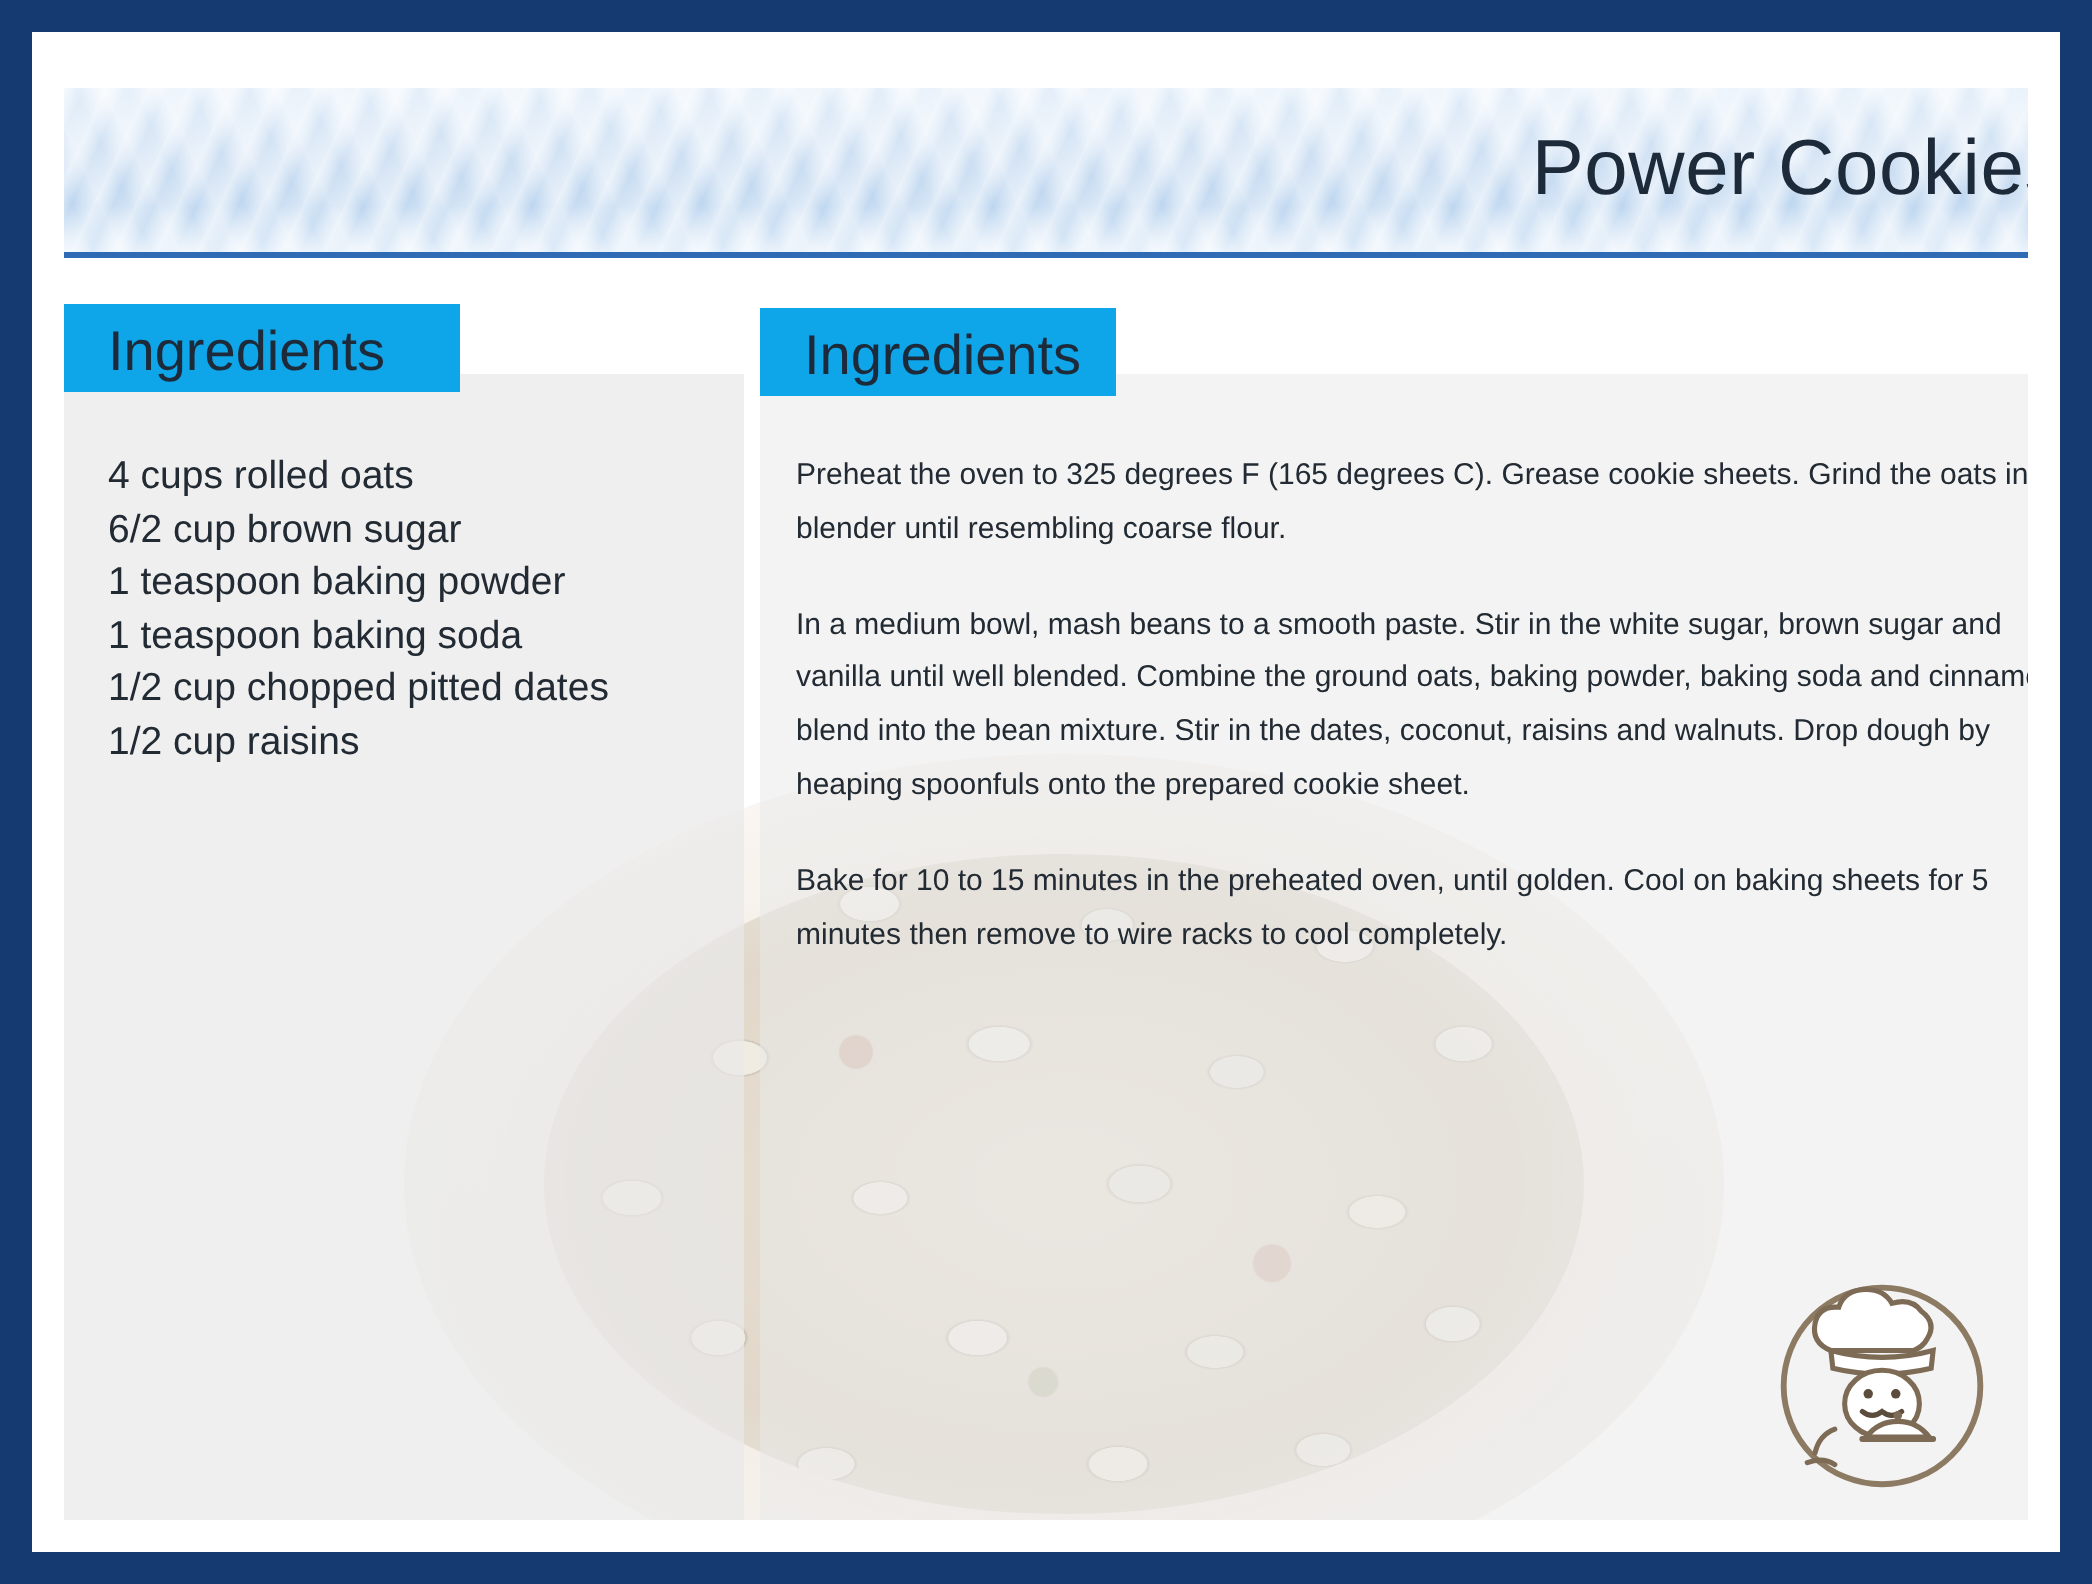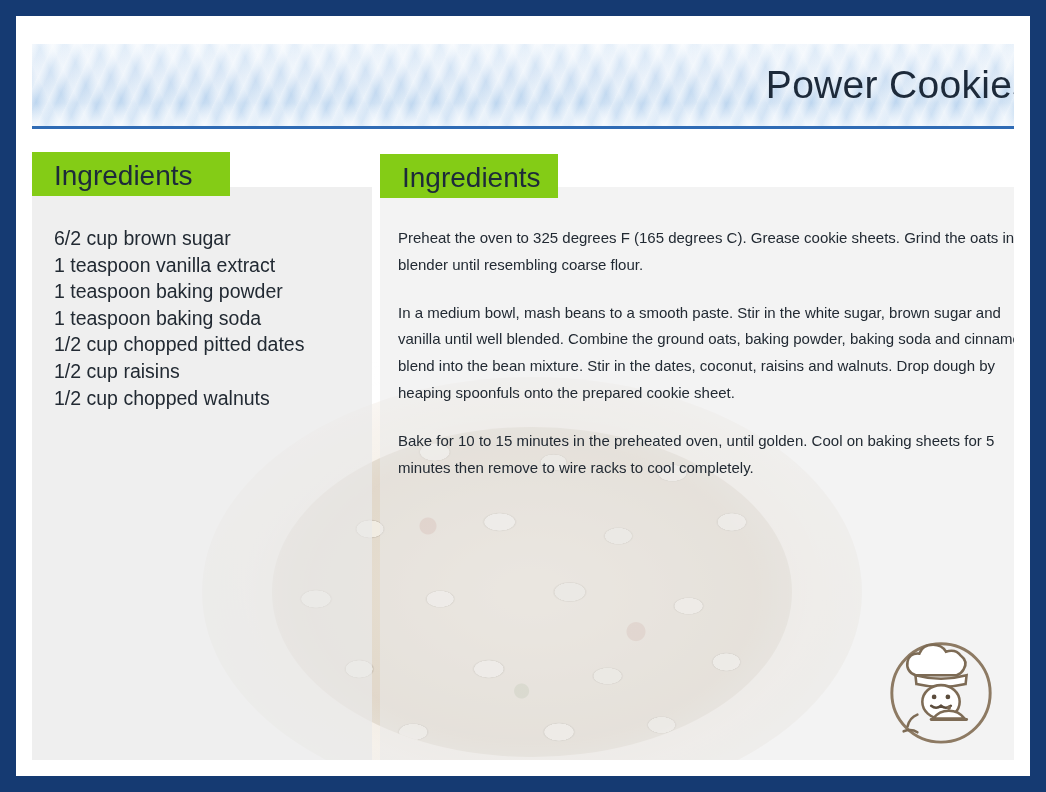--- a/index.html
+++ b/index.html
@@ -145,21 +145,21 @@
     position: absolute;
     left: 348px;
     top: 155px;
     width: 666px;
     height: 607px;
     background: rgba(233,233,233,0.55);
   }
 
   .tab {
     position: absolute;
-    background: #84cc16;
+    background: #0ea5e9;
     box-shadow: 0 0 0 0 transparent;
   }
   .tab-ingredients {
     left: 0px;
     top: 120px;
     width: 198px;
     height: 44px;
   }
   .tab-directions {
     left: 348px;
@@ -225,27 +225,26 @@
 
     <div class="title-banner">
       <div class="title-text">Power Cookies</div>
     </div>
 
     <div class="col-ingredients"></div>
     <div class="tab tab-ingredients">
       <span class="tab-label">Ingredients</span>
     </div>
     <ul class="ing-list">
+      <li>4 cups rolled oats</li>
       <li>6/2 cup brown sugar</li>
-      <li>1 teaspoon vanilla extract</li>
       <li>1 teaspoon baking powder</li>
       <li>1 teaspoon baking soda</li>
       <li>1/2 cup chopped pitted dates</li>
       <li>1/2 cup raisins</li>
-      <li>1/2 cup chopped walnuts</li>
     </ul>
 
     <div class="col-directions"></div>
     <div class="tab tab-directions">
       <span class="tab-label">Ingredients</span>
     </div>
     <div class="dir-body">
       <p>Preheat the oven to 325 degrees F (165 degrees C). Grease cookie sheets. Grind the oats in a blender until resembling coarse flour.</p>
       <p>In a medium bowl, mash beans to a smooth paste. Stir in the white sugar, brown sugar and vanilla until well blended. Combine the ground oats, baking powder, baking soda and cinnamon; blend into the bean mixture. Stir in the dates, coconut, raisins and walnuts. Drop dough by heaping spoonfuls onto the prepared cookie sheet.</p>
       <p>Bake for 10 to 15 minutes in the preheated oven, until golden. Cool on baking sheets for 5 minutes then remove to wire racks to cool completely.</p>

